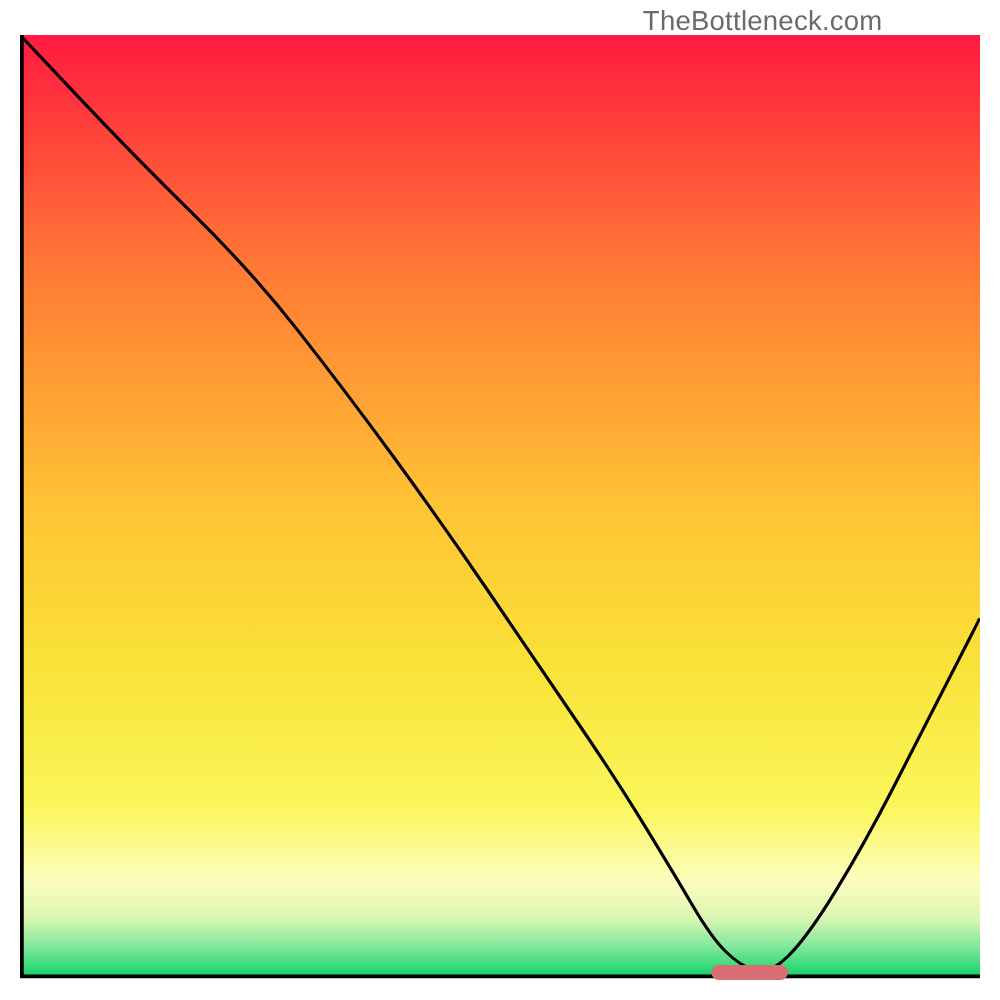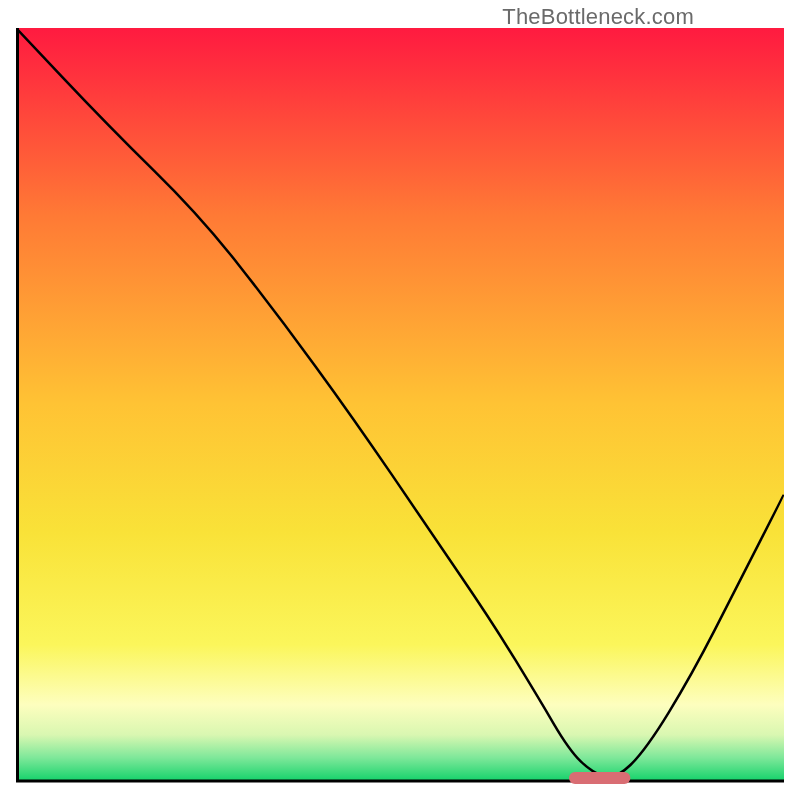--- a/index.html
+++ b/index.html
@@ -7,20 +7,21 @@
     padding: 0;
     width: 800px;
     height: 800px;
     background: #ffffff;
     font-family: Arial, Helvetica, sans-serif;
   }
   .wrap {
     position: relative;
     width: 704px;
     height: 800px;
+    padding-left: 12px;
   }
   .watermark {
     position: absolute;
     top: 4px;
     right: 10px;
     color: #6a6a6a;
     font-size: 22px;
     font-weight: 500;
     z-index: 4;
     letter-spacing: 0.2px;

